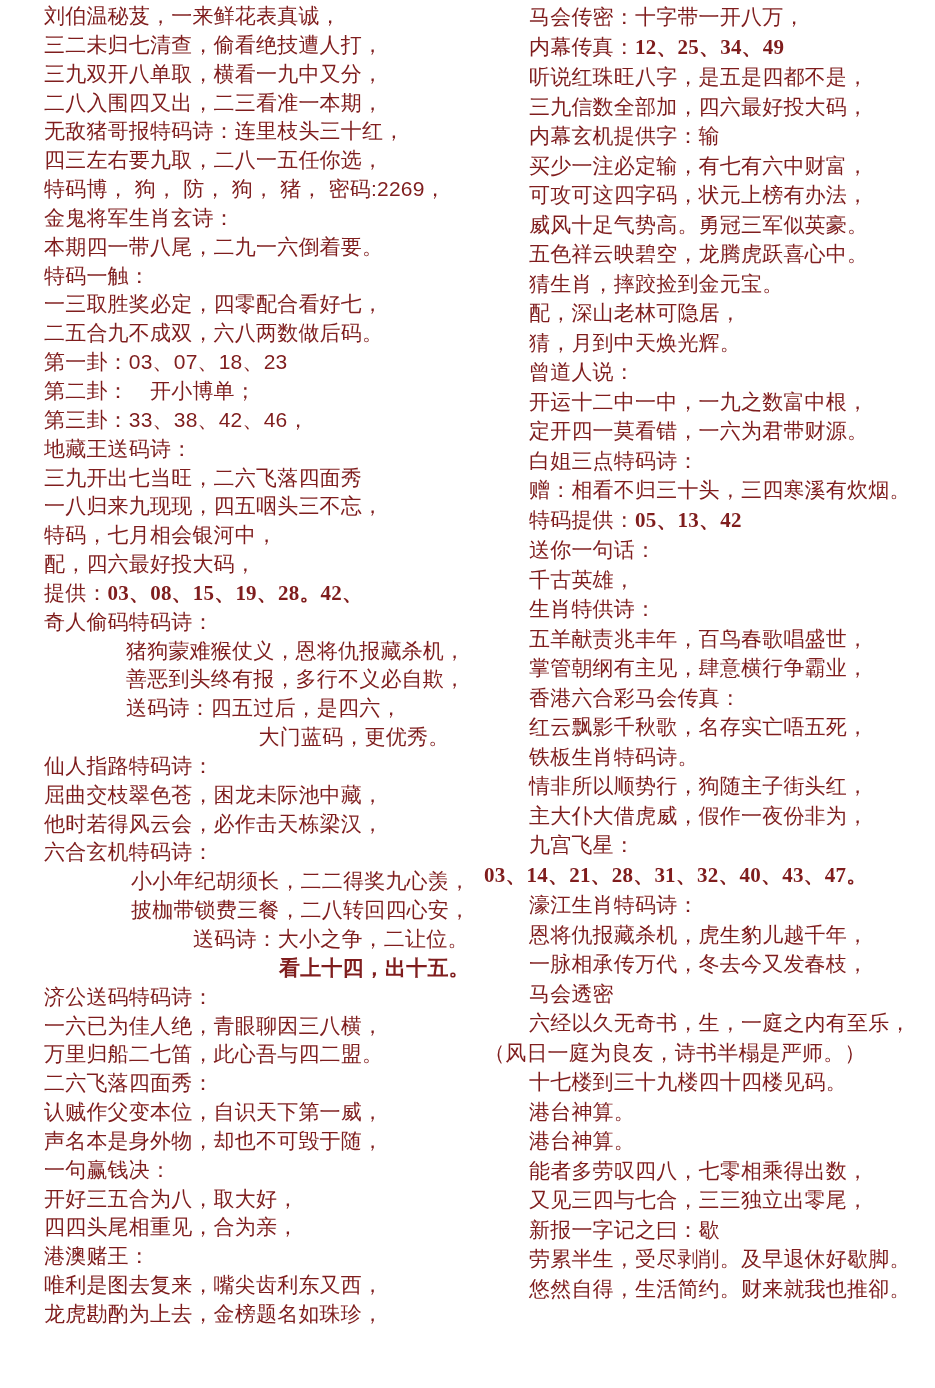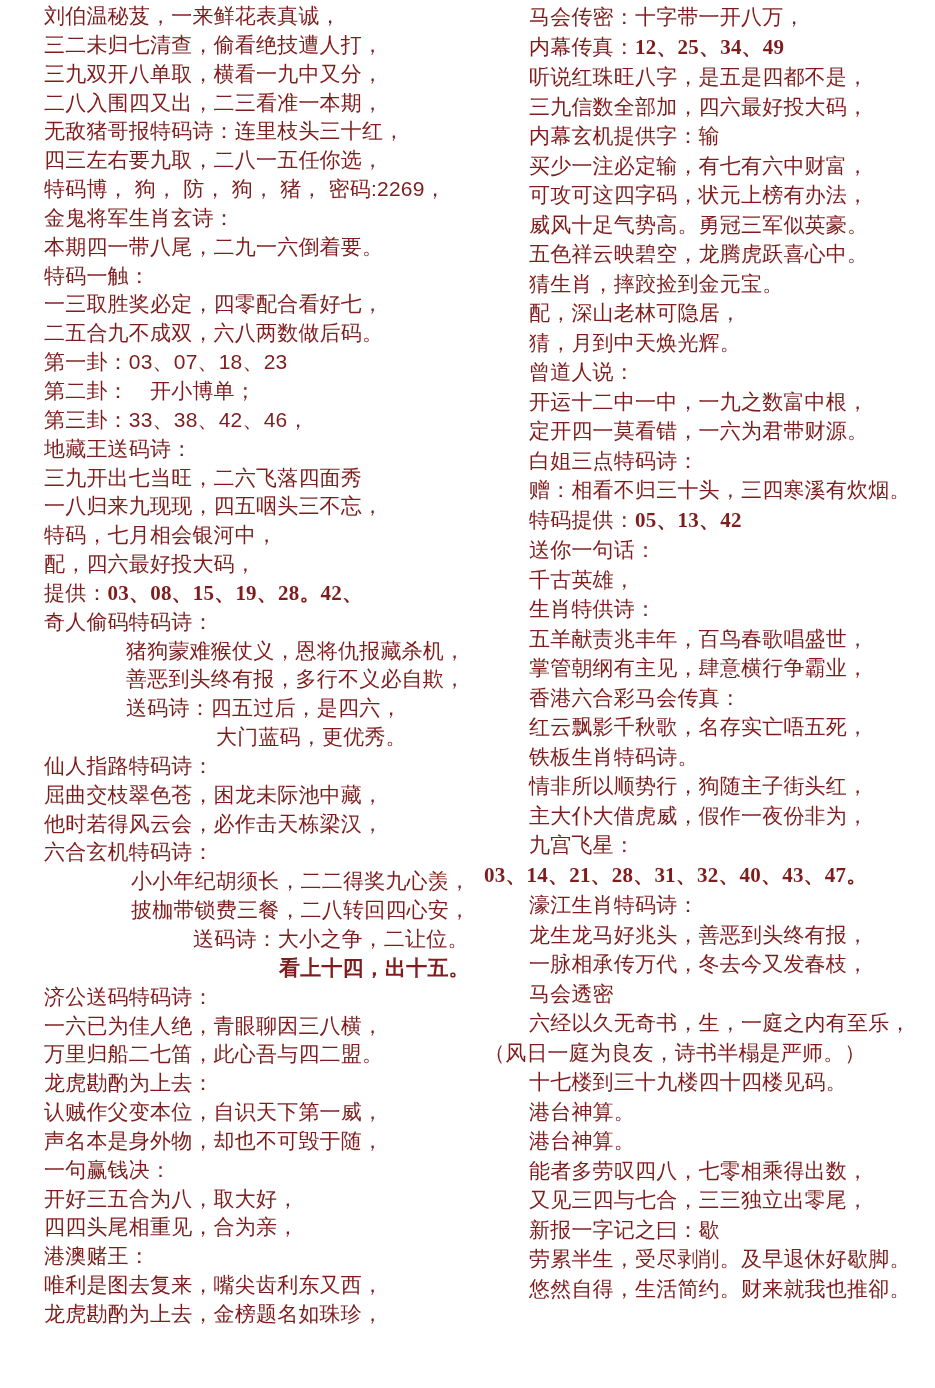--- a/index.html
+++ b/index.html
@@ -64,33 +64,33 @@
       <div class="line"><span>地藏王送码诗：</span></div>
       <div class="line"><span>三九开出七当旺，二六飞落四面秀</span></div>
       <div class="line"><span>一八归来九现现，四五咽头三不忘，</span></div>
       <div class="line"><span>特码，七月相会银河中，</span></div>
       <div class="line"><span>配，四六最好投大码，</span></div>
       <div class="line"><span>提供：</span><span class="num-bold">03、08、15、19、28。42、</span></div>
       <div class="line"><span>奇人偷码特码诗：</span></div>
       <div class="line" style="margin-left: 82px;"><span>猪狗蒙难猴仗义，恩将仇报藏杀机，</span></div>
       <div class="line" style="margin-left: 82px;"><span>善恶到头终有报，多行不义必自欺，</span></div>
       <div class="line" style="margin-left: 82px;"><span>送码诗：四五过后，是四六，</span></div>
-      <div class="line" style="margin-left: 172px;"><span>大门蓝码，更优秀。</span></div>
+      <div class="line" style="margin-left: 172px; text-align: center;"><span>大门蓝码，更优秀。</span></div>
       <div class="line"><span>仙人指路特码诗：</span></div>
       <div class="line"><span>屈曲交枝翠色苍，困龙未际池中藏，</span></div>
       <div class="line"><span>他时若得风云会，必作击天栋梁汉，</span></div>
       <div class="line"><span>六合玄机特码诗：</span></div>
       <div class="line" style="margin-left: 87px; font-family: Liberation Serif, serif;"><span>小小年纪胡须长，二二得奖九心羡，</span></div>
       <div class="line" style="margin-left: 87px;"><span>披枷带锁费三餐，二八转回四心安，</span></div>
       <div class="line" style="margin-left: 149px;"><span>送码诗：大小之争，二让位。</span></div>
       <div class="line" style="margin-left: 235px; font-weight: bold;"><span>看上十四，出十五。</span></div>
       <div class="line"><span>济公送码特码诗：</span></div>
       <div class="line"><span>一六已为佳人绝，青眼聊因三八横，</span></div>
       <div class="line"><span>万里归船二七笛，此心吾与四二盟。</span></div>
-      <div class="line"><span>龙虎勘酌为上去：</span></div>
+      <div class="line"><span>二六飞落四面秀：</span></div>
       <div class="line"><span>认贼作父变本位，自识天下第一威，</span></div>
       <div class="line"><span>声名本是身外物，却也不可毁于随，</span></div>
       <div class="line"><span>一句赢钱决：</span></div>
       <div class="line"><span>开好三五合为八，取大好，</span></div>
       <div class="line"><span>四四头尾相重见，合为亲，</span></div>
       <div class="line"><span>港澳赌王：</span></div>
       <div class="line"><span>唯利是图去复来，嘴尖齿利东又西，</span></div>
       <div class="line"><span>龙虎勘酌为上去，金榜题名如珠珍，</span></div>
     </div>
   <div class="col col-right">
@@ -118,21 +118,21 @@
       <div class="line"><span>五羊献责兆丰年，百鸟春歌唱盛世，</span></div>
       <div class="line"><span>掌管朝纲有主见，肆意横行争霸业，</span></div>
       <div class="line"><span>香港六合彩马会传真：</span></div>
       <div class="line"><span>红云飘影千秋歌，名存实亡唔五死，</span></div>
       <div class="line"><span>铁板生肖特码诗。</span></div>
       <div class="line"><span>情非所以顺势行，狗随主子街头红，</span></div>
       <div class="line"><span>主大仆大借虎威，假作一夜份非为，</span></div>
       <div class="line"><span>九宫飞星：</span></div>
       <div class="line" style="margin-left: -45px;"><span class="num-bold">03、14、21、28、31、32、40、43、47。</span></div>
       <div class="line"><span>濠江生肖特码诗：</span></div>
-      <div class="line"><span>龙生龙马好兆头，善恶到头终有报，</span></div>
+      <div class="line"><span>恩将仇报藏杀机，虎生豹儿越千年，</span></div>
       <div class="line"><span>一脉相承传万代，冬去今又发春枝，</span></div>
       <div class="line"><span>马会透密</span></div>
       <div class="line"><span>六经以久无奇书，生，一庭之内有至乐，</span></div>
       <div class="line" style="margin-left: -45px;"><span>（风日一庭为良友，诗书半榻是严师。）</span></div>
       <div class="line"><span>十七楼到三十九楼四十四楼见码。</span></div>
       <div class="line"><span>港台神算。</span></div>
       <div class="line"><span>港台神算。</span></div>
       <div class="line"><span>能者多劳叹四八，七零相乘得出数，</span></div>
       <div class="line"><span>又见三四与七合，三三独立出零尾，</span></div>
       <div class="line"><span>新报一字记之曰：歇</span></div>

